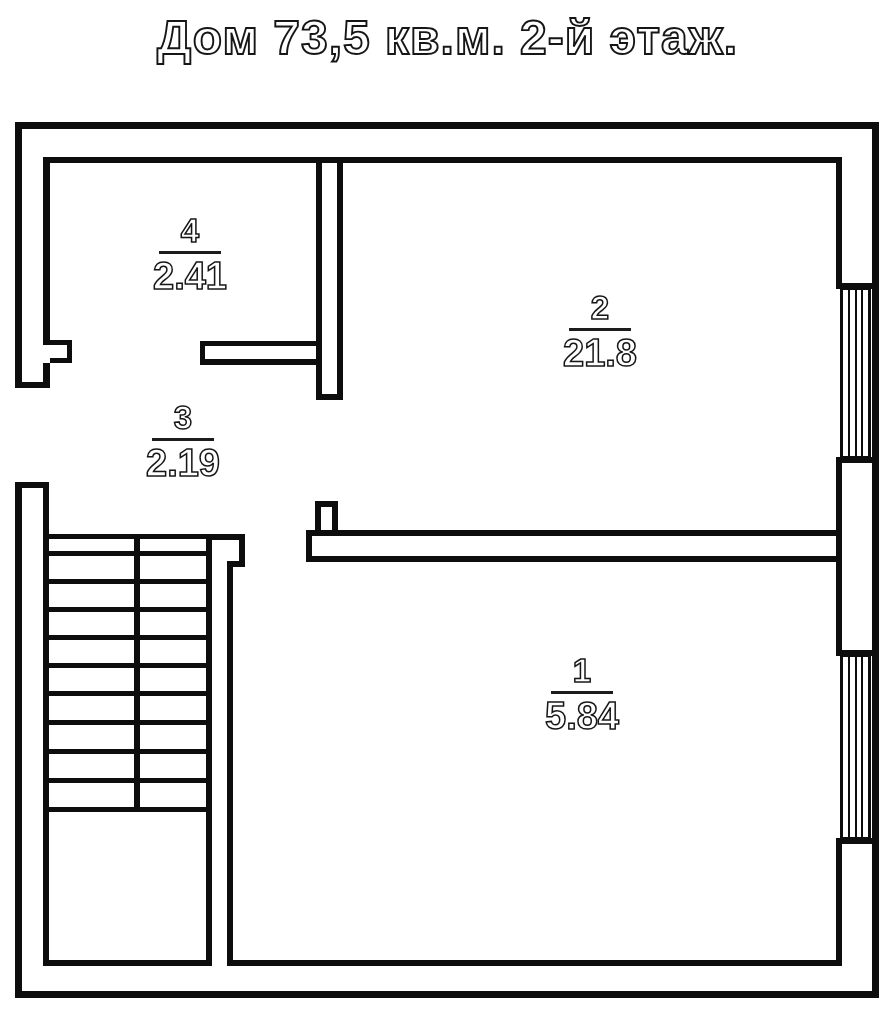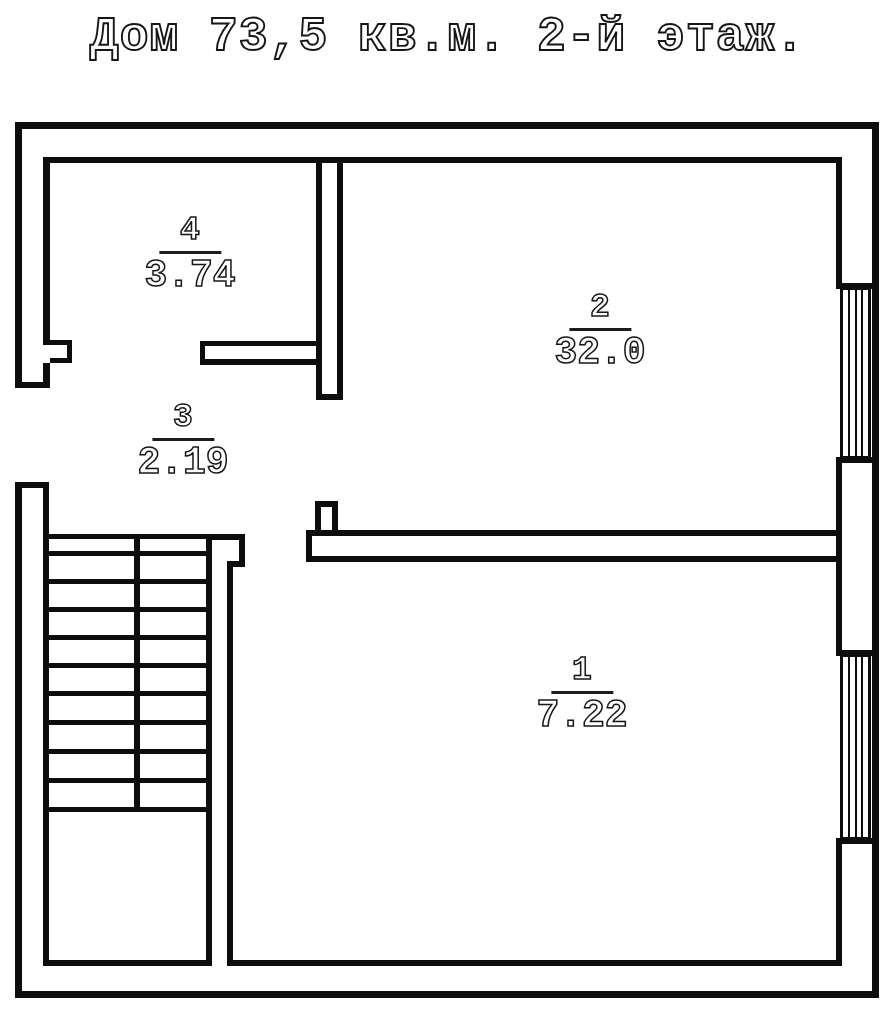--- a/index.html
+++ b/index.html
@@ -1,18 +1,18 @@
 <!DOCTYPE html>
 <html><head>
 <meta charset="utf-8">
 <style>
   html,body{margin:0;padding:0;background:#fff;}
   .canvas{
     position:relative;width:895px;height:1024px;background:#ffffff;
-    font-family:Liberation Mono, monospace;overflow:hidden;
+    font-family:Liberation Sans, sans-serif;overflow:hidden;
   }
   
   .w{position:absolute;background:#0d0d0d;}
   
   .window-box{
     position:absolute;border:3px solid #0d0d0d;background:#fff;
     display:flex;justify-content:space-evenly;box-sizing:border-box;
   }
   .pane{width:2px;height:100%;background:#0d0d0d;}
   
@@ -115,34 +115,34 @@
     <div class="w" style="left:49px;top:720px;width:157px;height:5px;"></div>
     <div class="w" style="left:49px;top:749px;width:157px;height:5px;"></div>
     <div class="w" style="left:49px;top:778px;width:157px;height:5px;"></div>
     <div class="w" style="left:49px;top:807px;width:157px;height:5px;"></div>
     <div class="w" style="left:134px;top:534px;width:6px;height:278px;"></div>
   </div>
 
   <div class="room-label" style="left:190px;top:214px;">
     <div class="room-number outline">4</div>
     <div class="label-line"></div>
-    <div class="room-area outline">3.74</div>
+    <div class="room-area outline">2.41</div>
   </div>
 
   <div class="room-label" style="left:600px;top:291px;">
     <div class="room-number outline">2</div>
     <div class="label-line"></div>
-    <div class="room-area outline">32.0</div>
+    <div class="room-area outline">21.8</div>
   </div>
 
   <div class="room-label" style="left:183px;top:401px;">
     <div class="room-number outline">3</div>
     <div class="label-line"></div>
     <div class="room-area outline">2.19</div>
   </div>
 
   <div class="room-label" style="left:582px;top:654px;">
     <div class="room-number outline">1</div>
     <div class="label-line"></div>
-    <div class="room-area outline">7.22</div>
+    <div class="room-area outline">5.84</div>
   </div>
 
 </div>
 
 </body></html>

